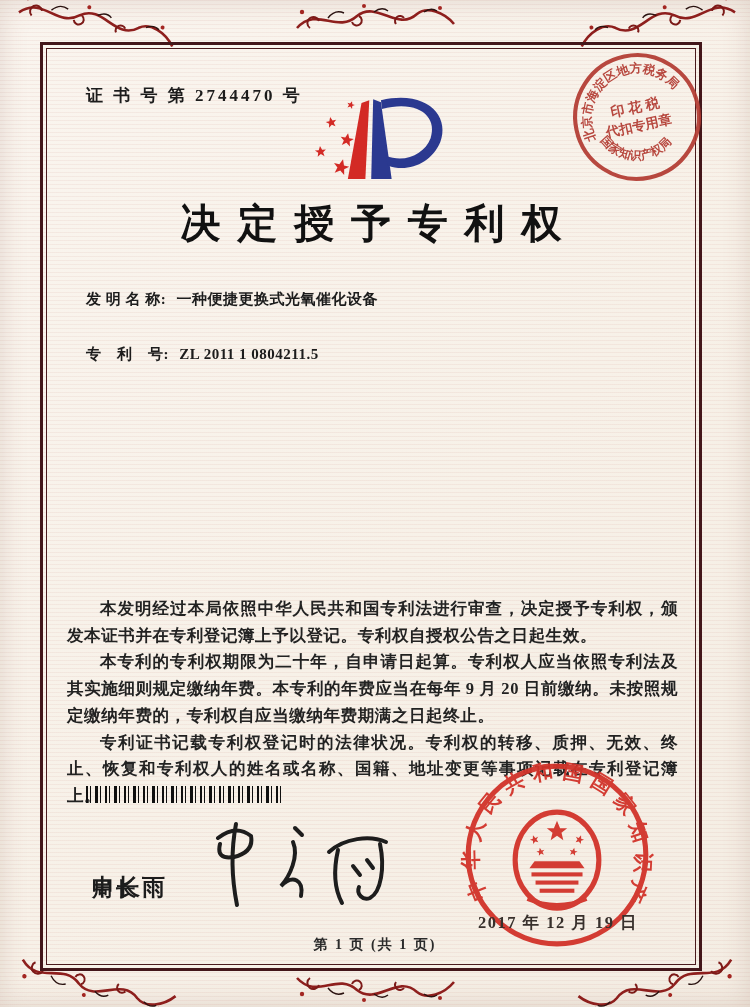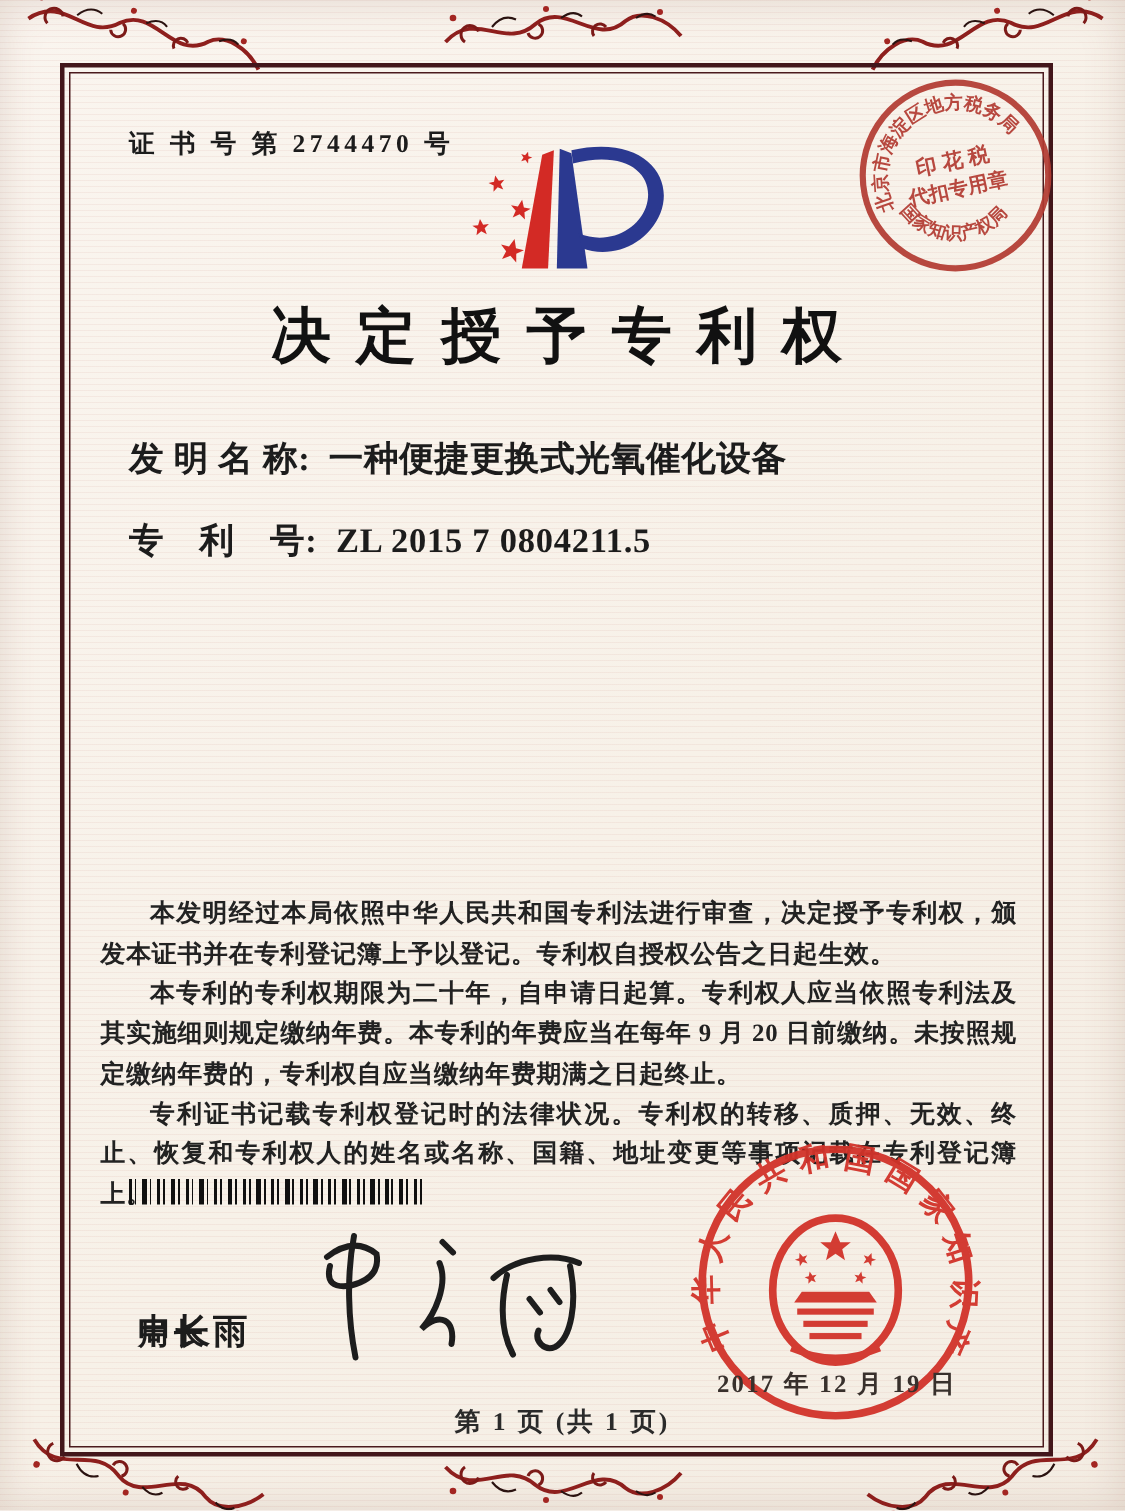--- a/index.html
+++ b/index.html
@@ -18,39 +18,39 @@
   .frame{position:absolute;left:40px;top:42px;right:48px;bottom:36px;border:3px solid #43161a;}
   .frame-inner{position:absolute;inset:3px;border:1px solid #4b1a1d;}
   
   .orn{position:absolute;width:170px;height:40px;}
   
   .certno{position:absolute;left:86px;top:84px;font-size:17px;font-weight:600;letter-spacing:3px;}
   .logo{position:absolute;left:306px;top:86px;width:146px;height:116px;}
   .title{position:absolute;left:40px;right:48px;top:196px;text-align:center;
          font-size:40px;font-weight:700;letter-spacing:.42em;text-indent:.42em;color:#111;}
   .fields{position:absolute;left:86px;top:290px;right:70px;}
-  .frow{height:55px;font-size:23px;font-weight:600;letter-spacing:.5px;white-space:nowrap;}
+  .frow{height:55px;font-size:15px;font-weight:600;letter-spacing:.5px;white-space:nowrap;}
   .frow .lbl{margin-right:6px;}
   .paras{position:absolute;left:67px;right:72px;top:596px;font-size:16.5px;line-height:1.62;
          letter-spacing:.6px;font-weight:600;color:#222;text-align:justify;}
   .paras p{margin:0;text-indent:2em;}
   .barcode{position:absolute;left:86px;top:786px;width:198px;height:17px;
     background-image:
       repeating-linear-gradient(90deg,#101010 0 2px,transparent 2px 4px,#101010 4px 5px,transparent 5px 9px,#101010 9px 12px,transparent 12px 14px,#101010 14px 15px,transparent 15px 19px);
   }
   .sig-title{position:absolute;left:92px;top:876px;font-size:20px;font-weight:700;letter-spacing:4px;
              font-family:"Liberation Sans","DejaVu Sans",sans-serif;}
   .sig-name{position:absolute;left:92px;top:872px;font-size:23px;font-weight:700;letter-spacing:2px;
             font-family:"Liberation Sans","DejaVu Sans",sans-serif;}
   .sig-hand{position:absolute;left:196px;top:808px;width:215px;height:105px;}
   .stamp{position:absolute;left:570px;top:50px;width:134px;height:134px;transform:rotate(-12deg);opacity:.92;}
   .seal{position:absolute;left:460px;top:758px;width:194px;height:194px;opacity:.95;}
   .seal-date{position:absolute;left:448px;top:912px;width:220px;text-align:center;
              font-size:16.5px;font-weight:700;letter-spacing:1.5px;color:#38302c;}
-  .footer{position:absolute;left:0;right:0;top:936px;text-align:center;font-size:17px;
+  .footer{position:absolute;left:0;right:0;top:936px;text-align:center;font-size:14px;
           font-weight:600;letter-spacing:2px;color:#2a2a2a;}
 </style>
 </head>
 <body>
 
 <div class="page">
 
   <svg width="0" height="0" style="position:absolute">
     <defs>
       <g id="flourish">
@@ -122,21 +122,21 @@
 
   <div class="title">决定授予专利权</div>
 
   <div class="fields">
     <div class="frow">
       <span class="lbl">发 明 名 称:</span>
       <span class="val">一种便捷更换式光氧催化设备</span>
     </div>
     <div class="frow">
       <span class="lbl">专　利　号:</span>
-      <span class="val">ZL 2015 7 0804211.5</span>
+      <span class="val">ZL 2011 1 0804211.5</span>
     </div>
   </div>
 
   <div class="paras">
     <p>本发明经过本局依照中华人民共和国专利法进行审查，决定授予专利权，颁发本证书并在专利登记簿上予以登记。专利权自授权公告之日起生效。</p>
     <p>本专利的专利权期限为二十年，自申请日起算。专利权人应当依照专利法及其实施细则规定缴纳年费。本专利的年费应当在每年 9 月 20 日前缴纳。未按照规定缴纳年费的，专利权自应当缴纳年费期满之日起终止。</p>
     <p>专利证书记载专利权登记时的法律状况。专利权的转移、质押、无效、终止、恢复和专利权人的姓名或名称、国籍、地址变更等事项记载在专利登记簿上。</p>
   </div>
 
   <div class="barcode"></div>

